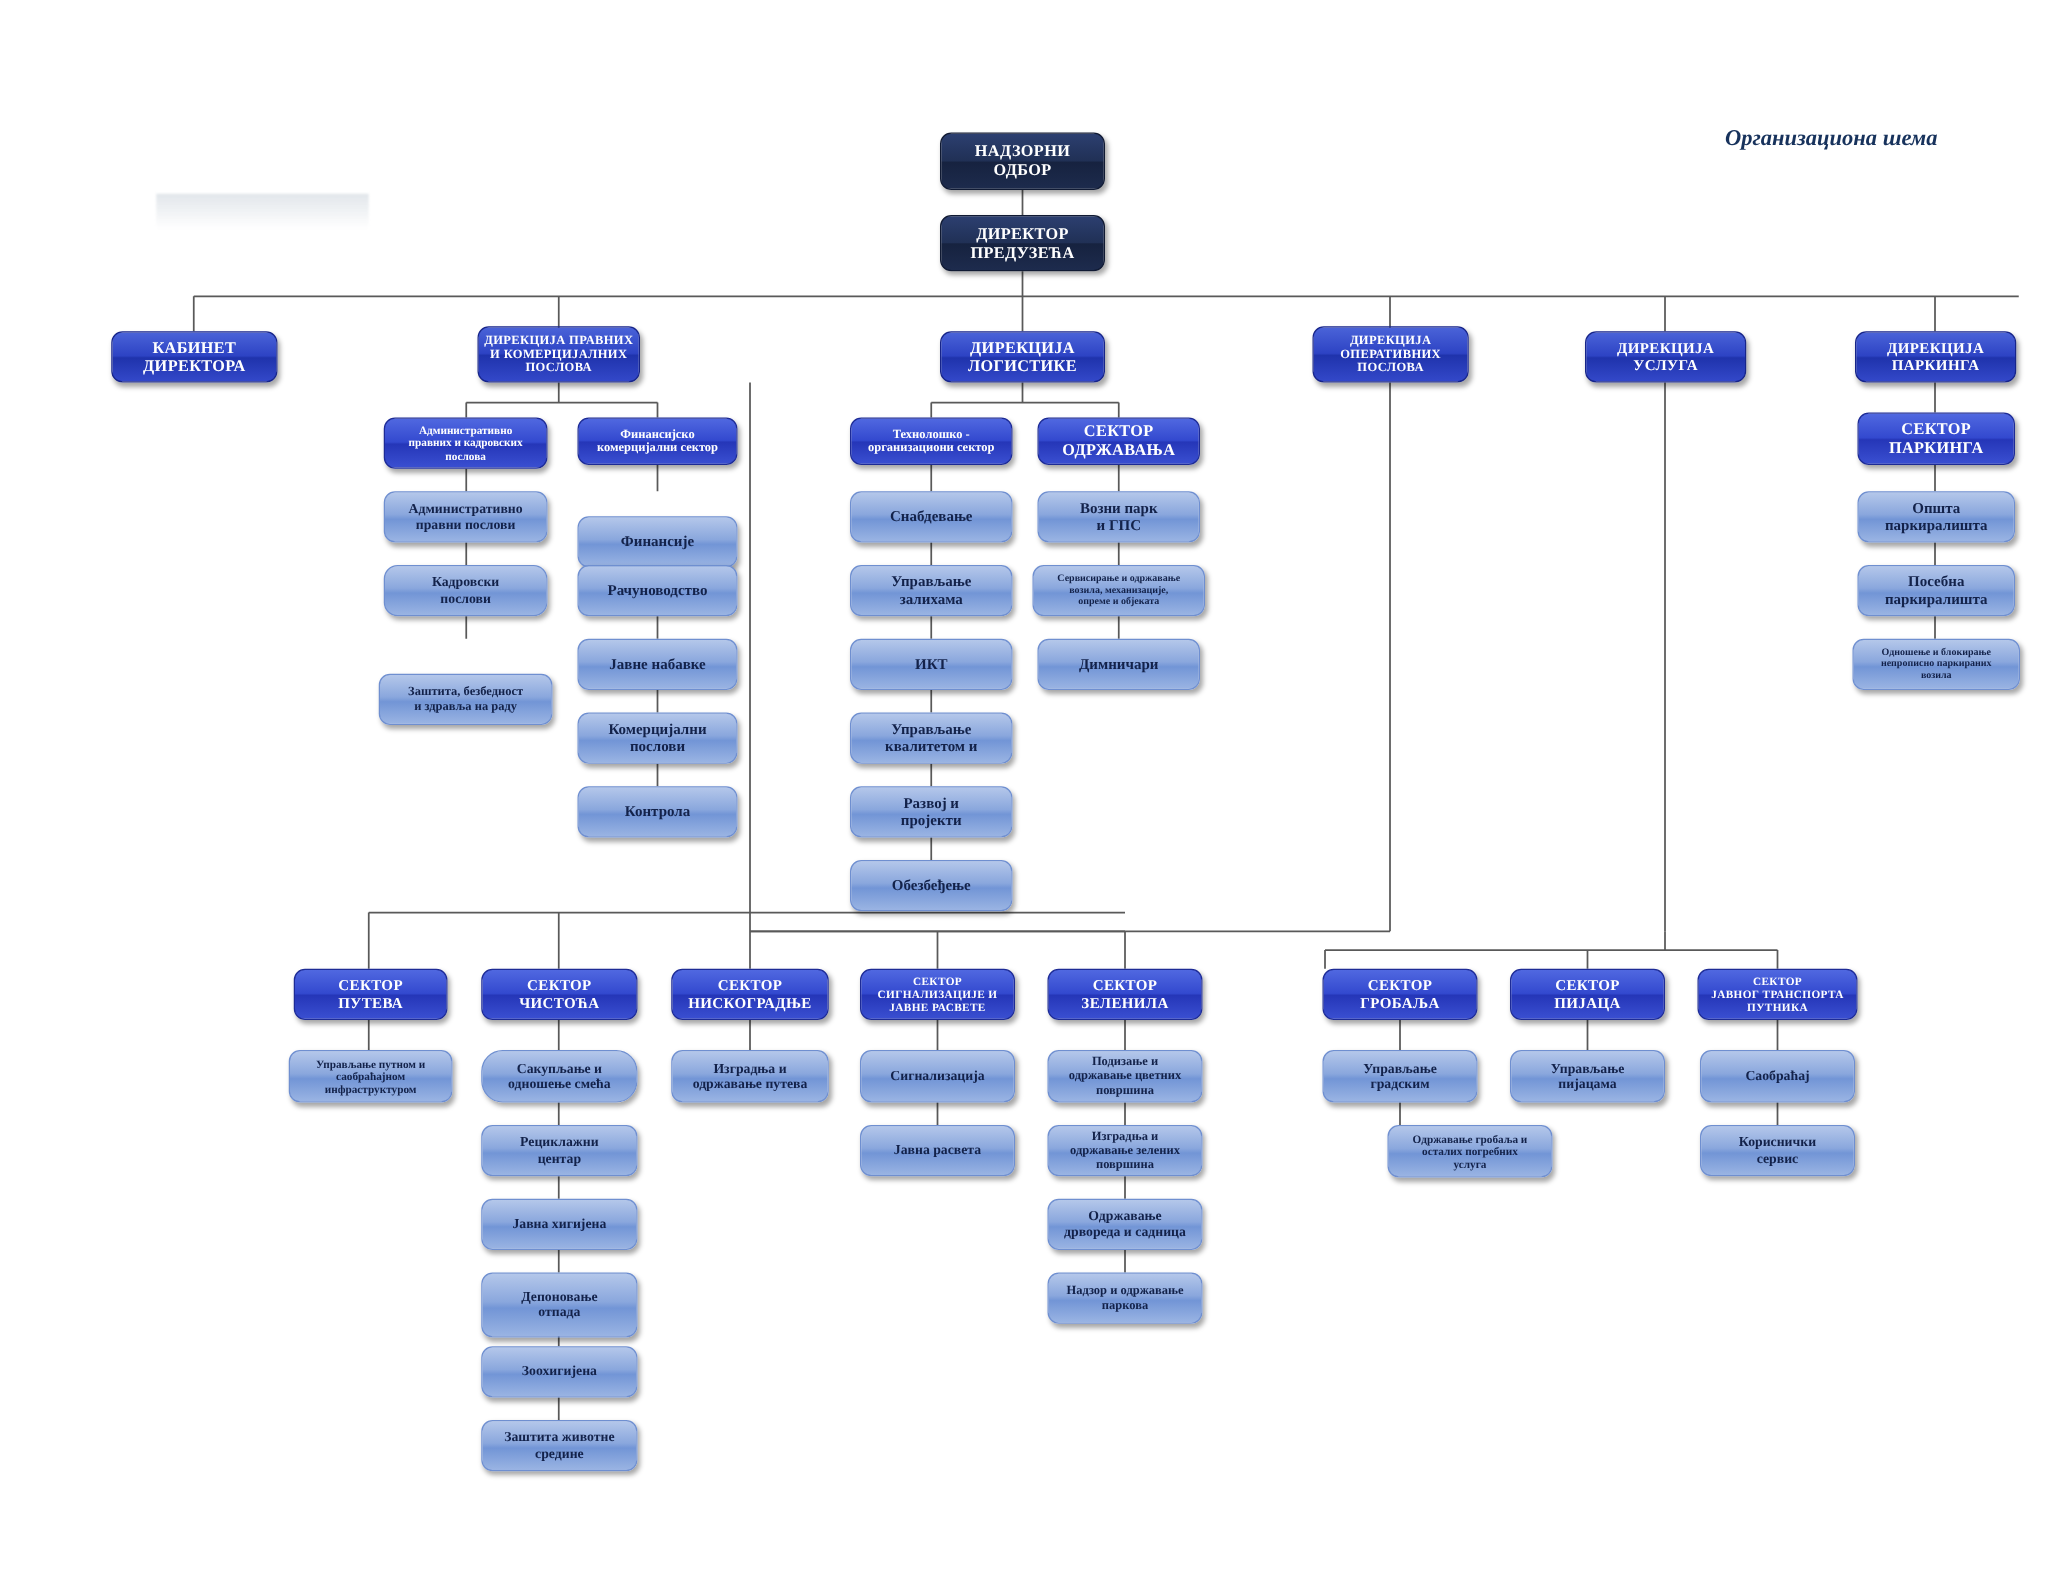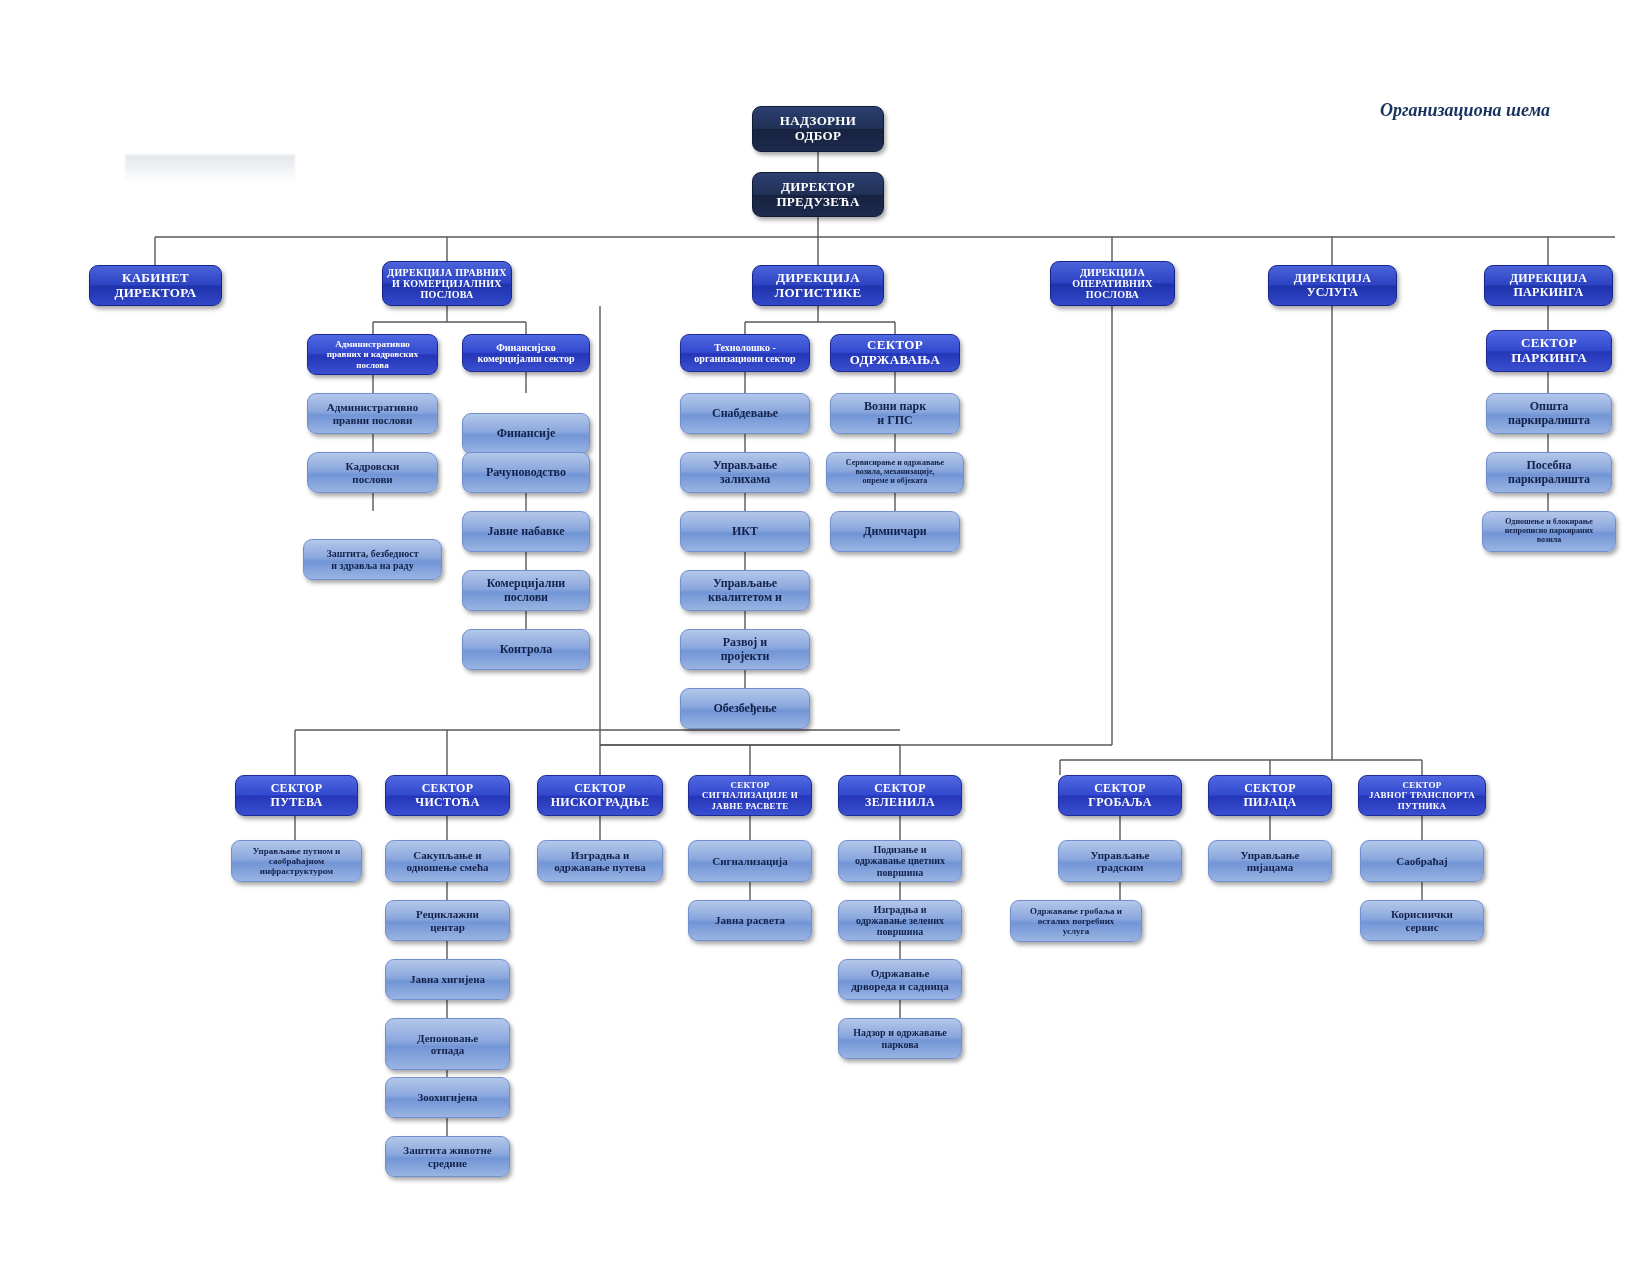--- a/index.html
+++ b/index.html
@@ -227,21 +227,21 @@
 
   <div class="node lvl-sec fs-13 caps" style="left:1486px;top:330px;width:126px;height:42px;">СЕКТОР<br>ПАРКИНГА</div>
   <div class="node lvl-leaf fs-12" style="left:1486px;top:393px;width:126px;height:41px;">Општа<br>паркиралишта</div>
   <div class="node lvl-leaf fs-12" style="left:1486px;top:452px;width:126px;height:41px;">Посебна<br>паркиралишта</div>
   <div class="node lvl-leaf fs-8" style="left:1482px;top:511px;width:134px;height:41px;">Одношење и блокирање<br>непрописно паркираних<br>возила</div>
 
   <div class="node lvl-sec fs-12 caps" style="left:235px;top:775px;width:123px;height:41px;">СЕКТОР<br>ПУТЕВА</div>
   <div class="node lvl-leaf fs-9" style="left:231px;top:840px;width:131px;height:42px;">Управљање путном и<br>саобраћајном<br>инфраструктуром</div>
 
   <div class="node lvl-sec fs-12 caps" style="left:385px;top:775px;width:125px;height:41px;">СЕКТОР<br>ЧИСТОЋА</div>
-  <div class="node lvl-leaf fs-11" style="left:385px;top:840px;width:125px;height:42px;">Сакупљање и<br>одношење смећа</div>
+  <div class="node lvl-leaf fs-11" style="left:385px;top:840px;width:125px;height:42px;border-radius:17px;">Сакупљање и<br>одношење смећа</div>
   <div class="node lvl-leaf fs-11" style="left:385px;top:900px;width:125px;height:41px;">Рециклажни<br>центар</div>
   <div class="node lvl-leaf fs-11" style="left:385px;top:959px;width:125px;height:41px;">Јавна хигијена</div>
   <div class="node lvl-leaf fs-11" style="left:385px;top:1018px;width:125px;height:52px;">Депоновање<br>отпада</div>
   <div class="node lvl-leaf fs-11" style="left:385px;top:1077px;width:125px;height:41px;">Зоохигијена</div>
   <div class="node lvl-leaf fs-11" style="left:385px;top:1136px;width:125px;height:41px;">Заштита животне<br>средине</div>
 
   <div class="node lvl-sec fs-12 caps" style="left:537px;top:775px;width:126px;height:41px;">СЕКТОР<br>НИСКОГРАДЊЕ</div>
   <div class="node lvl-leaf fs-11" style="left:537px;top:840px;width:126px;height:42px;">Изградња и<br>одржавање путева</div>
 
   <div class="node lvl-sec fs-9 caps" style="left:688px;top:775px;width:124px;height:41px;">СЕКТОР<br>СИГНАЛИЗАЦИЈЕ И<br>ЈАВНЕ РАСВЕТЕ</div>
@@ -249,21 +249,21 @@
   <div class="node lvl-leaf fs-11" style="left:688px;top:900px;width:124px;height:41px;">Јавна расвета</div>
 
   <div class="node lvl-sec fs-12 caps" style="left:838px;top:775px;width:124px;height:41px;">СЕКТОР<br>ЗЕЛЕНИЛА</div>
   <div class="node lvl-leaf fs-10" style="left:838px;top:840px;width:124px;height:42px;">Подизање и<br>одржавање цветних<br>површина</div>
   <div class="node lvl-leaf fs-10" style="left:838px;top:900px;width:124px;height:41px;">Изградња и<br>одржавање зелених<br>површина</div>
   <div class="node lvl-leaf fs-11" style="left:838px;top:959px;width:124px;height:41px;">Одржавање<br>дрвореда и садница</div>
   <div class="node lvl-leaf fs-10" style="left:838px;top:1018px;width:124px;height:41px;">Надзор и одржавање<br>паркова</div>
 
   <div class="node lvl-sec fs-12 caps" style="left:1058px;top:775px;width:124px;height:41px;">СЕКТОР<br>ГРОБАЉА</div>
   <div class="node lvl-leaf fs-11" style="left:1058px;top:840px;width:124px;height:42px;">Управљање<br>градским</div>
-  <div class="node lvl-leaf fs-9" style="left:1010px;top:900px;width:132px;height:42px;">Одржавање гробаља и<br>осталих погребних<br>услуга</div>
+  <div class="node lvl-leaf fs-9" style="left:1110px;top:900px;width:132px;height:42px;">Одржавање гробаља и<br>осталих погребних<br>услуга</div>
 
   <div class="node lvl-sec fs-12 caps" style="left:1208px;top:775px;width:124px;height:41px;">СЕКТОР<br>ПИЈАЦА</div>
   <div class="node lvl-leaf fs-11" style="left:1208px;top:840px;width:124px;height:42px;">Управљање<br>пијацама</div>
 
   <div class="node lvl-sec fs-9 caps" style="left:1358px;top:775px;width:128px;height:41px;">СЕКТОР<br>ЈАВНОГ ТРАНСПОРТА<br>ПУТНИКА</div>
   <div class="node lvl-leaf fs-11" style="left:1360px;top:840px;width:124px;height:42px;">Саобраћај</div>
   <div class="node lvl-leaf fs-11" style="left:1360px;top:900px;width:124px;height:41px;">Кориснички<br>сервис</div>
 
 </div>
 

